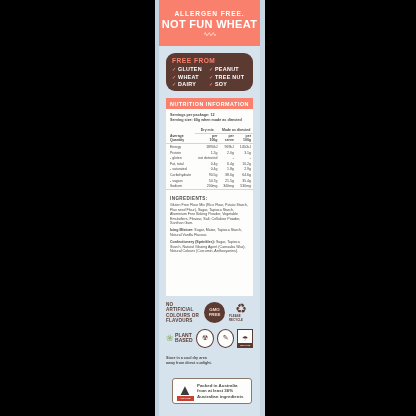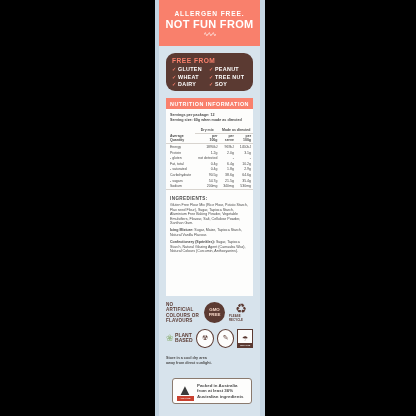--- a/index.html
+++ b/index.html
@@ -85,21 +85,21 @@
 
 <div class="stage">
   <div class="panel">
     <div class="edge-l"></div>
     <div class="edge-r"></div>
 
     <div class="inner">
 
       <div class="banner">
         <div class="l1">ALLERGEN FREE.</div>
-        <div class="l2">NOT FUN FROM</div>
+        <div class="l2">NOT FUN WHEAT</div>
         <div class="squiggle">∿∿∿</div>
       </div>
 
       <div class="ff">
         <div class="ff-title">FREE FROM</div>
         <div class="ff-grid">
           <div class="ff-col">
             <div class="ff-item"><span class="ck">✓</span><span>GLUTEN</span></div>
             <div class="ff-item"><span class="ck">✓</span><span>WHEAT</span></div>
             <div class="ff-item"><span class="ck">✓</span><span>DAIRY</span></div>

